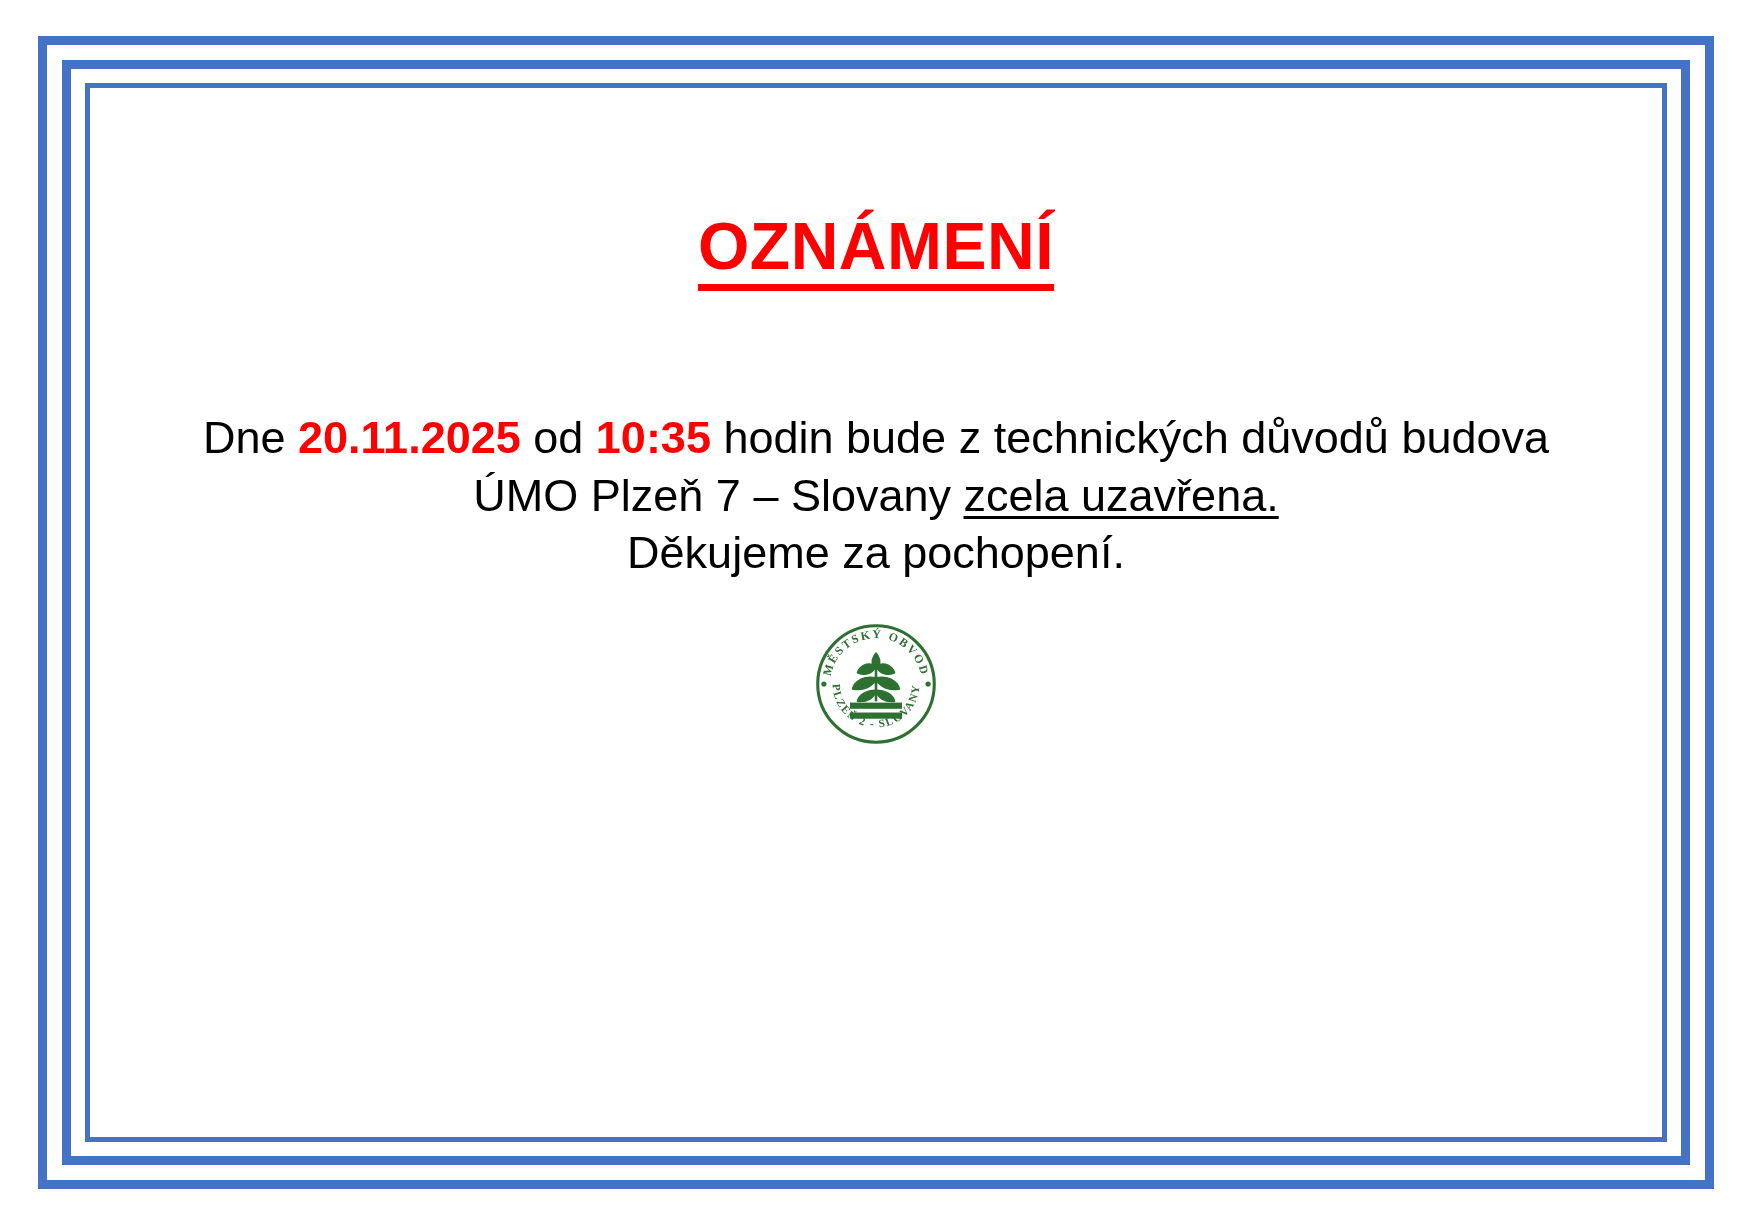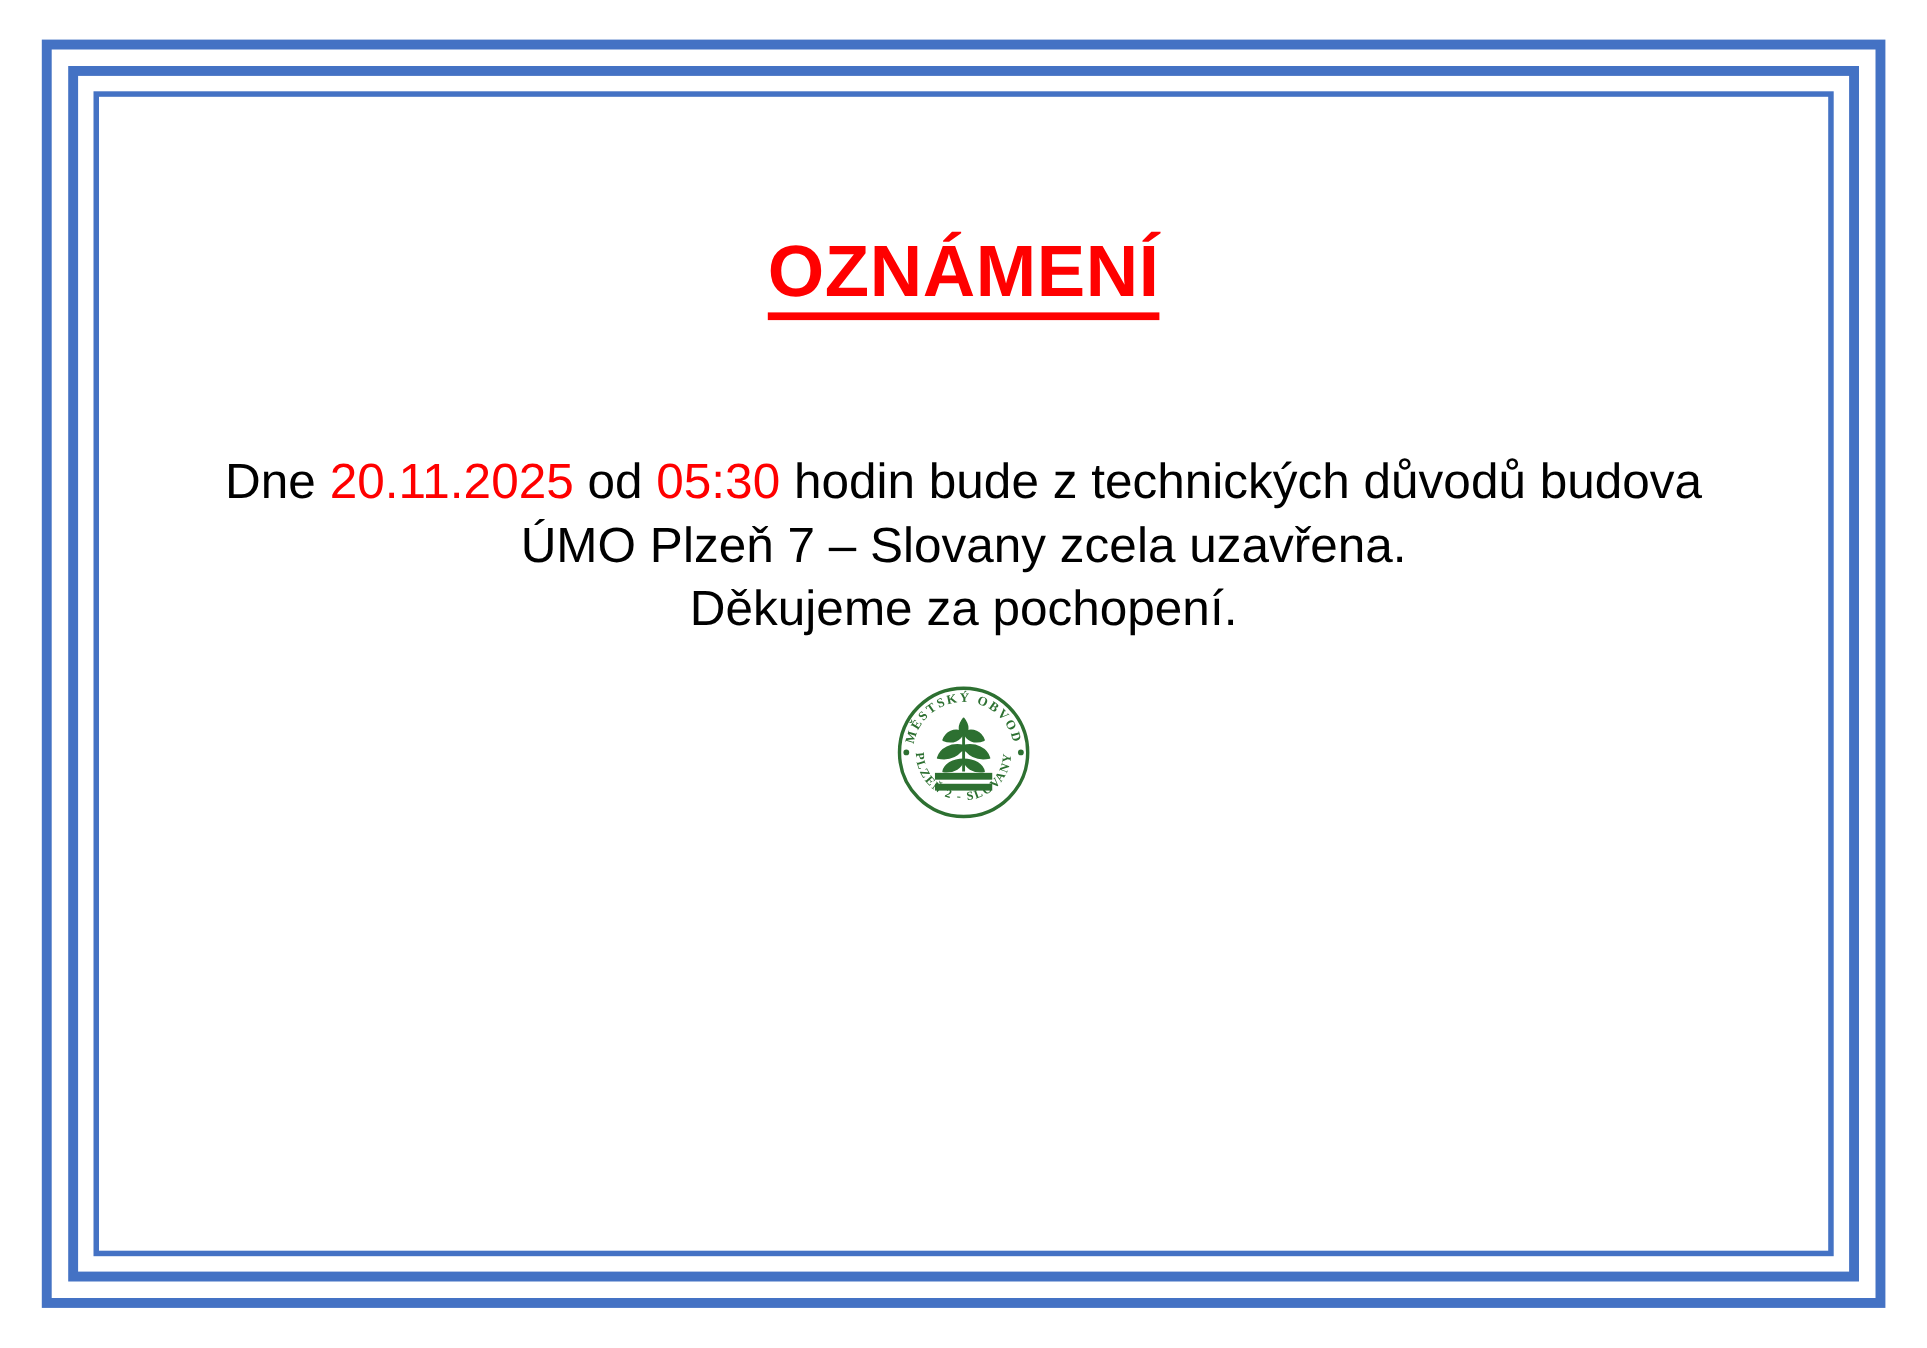--- a/index.html
+++ b/index.html
@@ -82,23 +82,24 @@
     text-align: center;
     color: #000000;
     font-size: 45px;
     line-height: 1.28;
   }
   .body-line {
     white-space: nowrap;
   }
   .hl {
     color: #ff0000;
-    font-weight: normal;
+    font-weight: bold;
   }
   .ul {
+    text-decoration: underline;
     text-underline-offset: 5px;
     text-decoration-thickness: 3px;
     text-align: center;
   }
 
   .thanks-line {
     text-align: center;
     color: #000000;
     font-size: 45px;
     line-height: 1.28;
@@ -125,21 +126,21 @@
     </div>
   </div>
 
   <div class="content">
 
     <div class="doc-title">
       <span class="title-text">OZNÁMENÍ</span>
     </div>
 
     <div class="body-block">
-      <div class="body-line"><span>Dne </span><span class="hl">20.11.2025</span><span> od </span><span class="hl">05:30</span><span> hodin bude z technických důvodů budova</span></div>
+      <div class="body-line"><span>Dne </span><span class="hl">20.11.2025</span><span> od </span><span class="hl">10:35</span><span> hodin bude z technických důvodů budova</span></div>
       <div class="body-line"><span>ÚMO Plzeň 7 – Slovany </span><span class="ul">zcela uzavřena.</span></div>
     </div>
 
     <div class="thanks-line">Děkujeme za pochopení.</div>
 
     <div class="logo-wrap">
       <svg class="logo-svg" width="124" height="124" viewBox="0 0 200 200" aria-hidden="true">
         <defs>
           <path id="arcTop" d="M 26,100 A 74,74 0 0 1 174,100" fill="none"></path>
           <path id="arcBottom" d="M 30,100 A 70,70 0 0 0 170,100" fill="none"></path>

